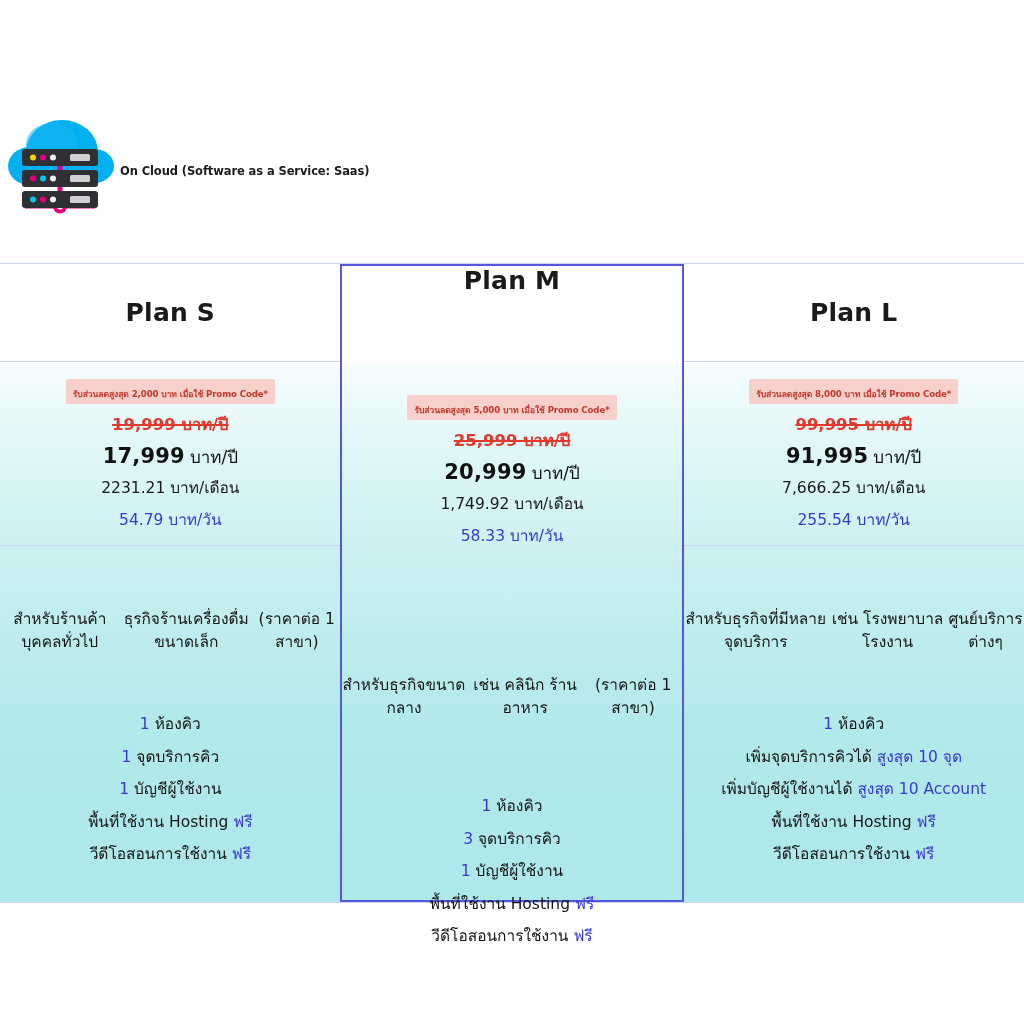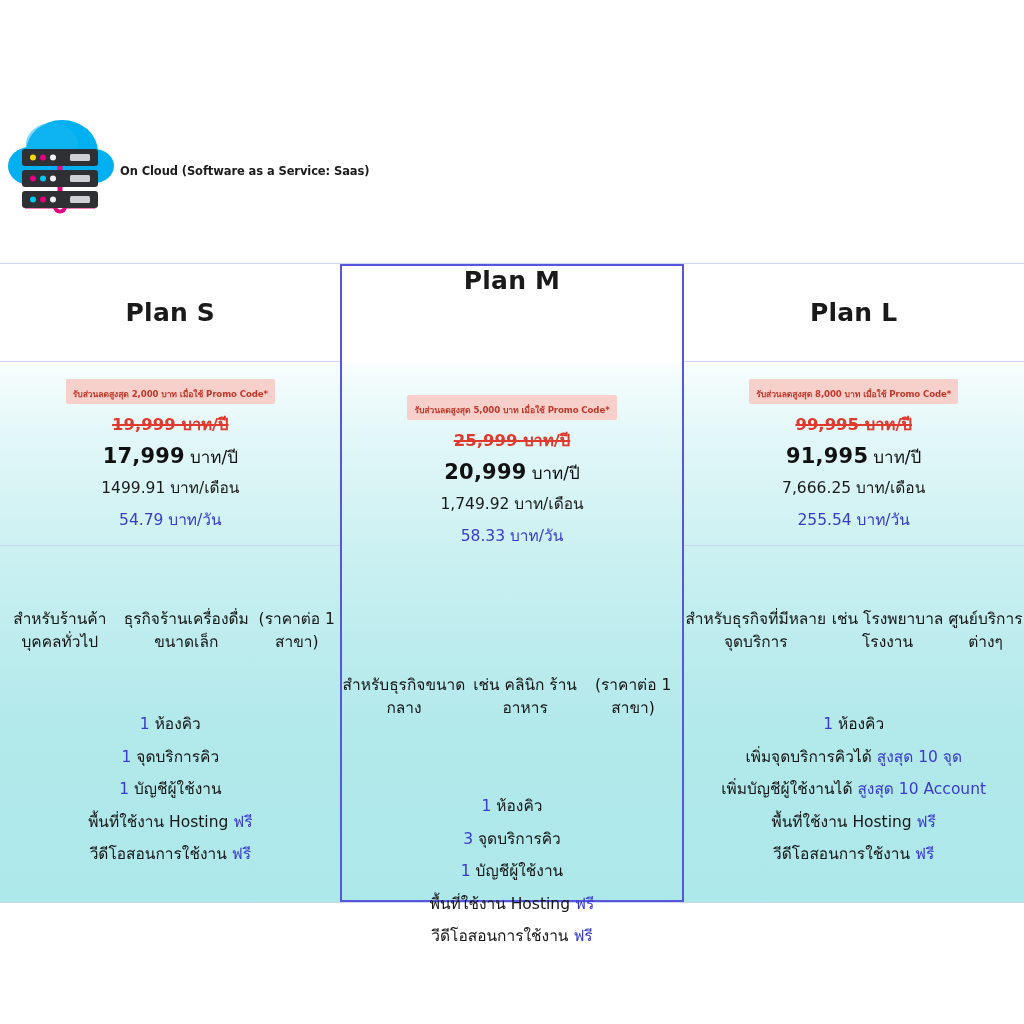--- a/index.html
+++ b/index.html
@@ -241,21 +241,21 @@
         <div class="plan-name">Plan S</div>
       </div>
       <div class="row-sep"></div>
       <div class="row-price">
         <div class="promo-badge">รับส่วนลดสูงสุด 2,000 บาท เมื่อใช้ Promo Code*</div>
         <div class="old-price">19,999 บาท/ปี</div>
         <div class="new-price">
           <span class="amount">17,999</span>
           <span class="unit">บาท/ปี</span>
         </div>
-        <div class="month-price">1499.91 บาท/เดือน</div>
+        <div class="month-price">2231.21 บาท/เดือน</div>
         <div class="day-price">54.79 บาท/วัน</div>
       </div>
       <div class="row-sep"></div>
       <div class="row-desc">
         <div class="desc-line">สำหรับร้านค้าบุคคลทั่วไป</div>
         <div class="desc-line">ธุรกิจร้านเครื่องดื่มขนาดเล็ก</div>
         <div class="desc-line">(ราคาต่อ 1 สาขา)</div>
       </div>
       <div class="row-features">
           <div class="feature"><span class="hl">1</span><span> ห้องคิว</span></div>

